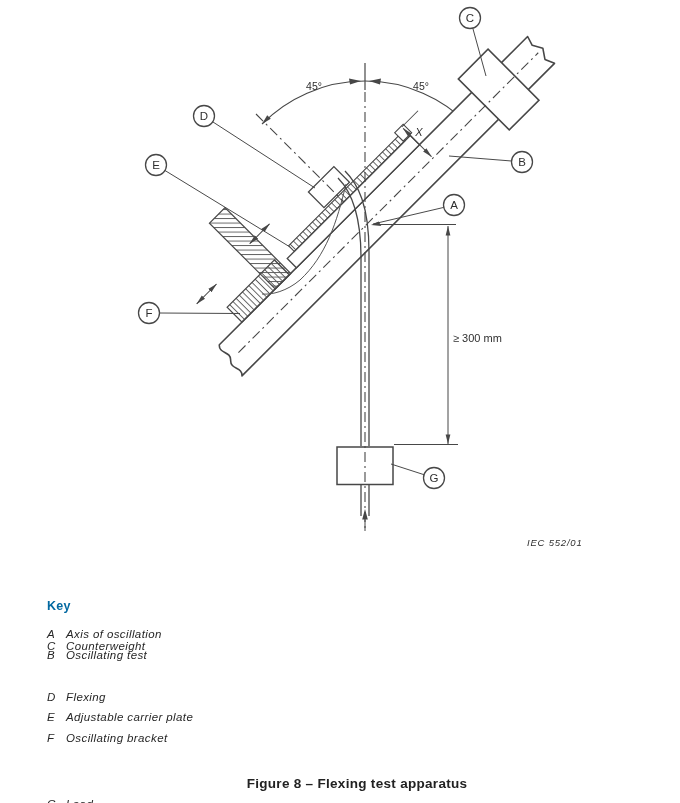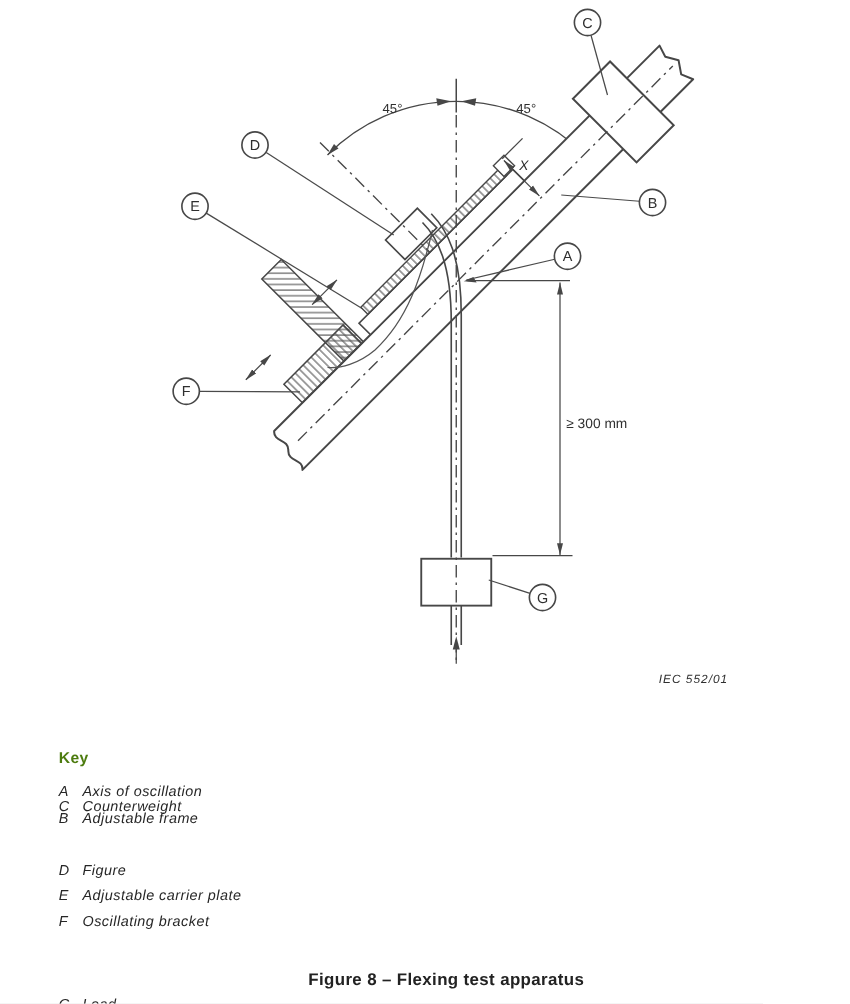--- a/index.html
+++ b/index.html
@@ -5,21 +5,21 @@
   html,body{margin:0;padding:0;background:#e8e8e8;}
   .page{
     position:relative;width:680px;height:803px;background:#ffffff;
     font-family:"Liberation Sans", sans-serif;color:#2b2b2b;overflow:hidden;
     margin:0 auto;
   }
   .diagram-svg{position:absolute;left:0;top:0;}
   .key-section{position:absolute;left:0;top:0;width:680px;}
   .key-title{
     position:absolute;left:47px;top:599px;font-size:12.5px;font-weight:bold;
-    letter-spacing:.3px;color:#4d7c0f;
+    letter-spacing:.3px;color:#0369a1;
   }
   .key-row{position:absolute;left:47px;font-size:11.5px;letter-spacing:.4px;color:#262626;font-style:italic;}
   .key-row .k{display:inline-block;width:19px;}
   .caption{
     position:absolute;left:0;top:776px;width:680px;text-align:center;
     font-size:13.5px;font-weight:bold;letter-spacing:.3px;color:#222;
     padding-left:34px;box-sizing:border-box;
   }
   svg text{fill:#2f2f2f;}
 </style>
@@ -138,27 +138,27 @@
 
     <text x="527" y="546" font-size="9.5" font-style="italic" letter-spacing="0.8">IEC 552/01</text>
   </svg>
 
   <div class="key-section">
     <div class="key-title">Key</div>
     <div class="key-row" style="top:628px">
       <span class="k">A</span><span>Axis of oscillation</span>
     </div>
     <div class="key-row" style="top:649px">
-      <span class="k">B</span><span>Adjustable frame</span>
+      <span class="k">B</span><span>Oscillating test</span>
     </div>
     <div class="key-row" style="top:640px">
       <span class="k">C</span><span>Counterweight</span>
     </div>
     <div class="key-row" style="top:691px">
-      <span class="k">D</span><span>Figure</span>
+      <span class="k">D</span><span>Flexing</span>
     </div>
     <div class="key-row" style="top:711px">
       <span class="k">E</span><span>Adjustable carrier plate</span>
     </div>
     <div class="key-row" style="top:732px">
       <span class="k">F</span><span>Oscillating bracket</span>
     </div>
     <div class="key-row" style="top:798px">
       <span class="k">G</span><span>Load</span>
     </div>

